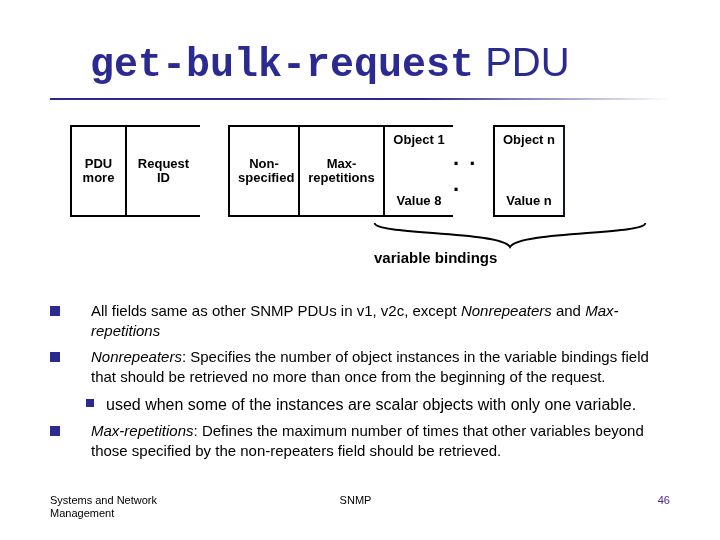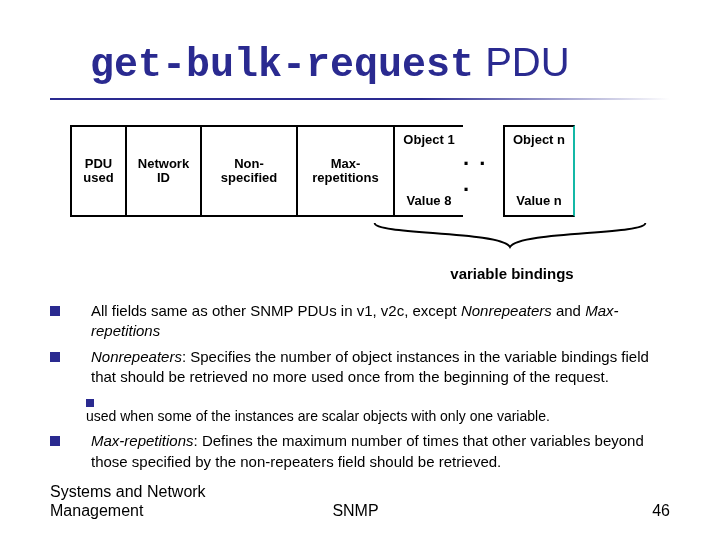--- a/index.html
+++ b/index.html
@@ -5,65 +5,65 @@
   * { box-sizing: border-box; margin: 0; padding: 0; }
   html, body { width: 720px; height: 540px; background: #fff; font-family: Arial, Helvetica, sans-serif; color: #000; }
   .slide { position: relative; width: 720px; height: 540px; padding: 40px 50px 8px 50px; }
   .title { font-size: 40px; color: #2a2a90; font-family: Arial, sans-serif; margin-bottom: 10px; margin-left: 40px; }
   .title .mono { font-family: "Courier New", Courier, monospace; font-weight: bold; }
   .title-underline { height: 2px; background: linear-gradient(to right, #2a2a90 0%, #2a2a90 60%, rgba(42,42,144,0) 100%); margin-bottom: 25px; margin-left: 0; }
 
   .diagram { position: relative; margin: 0 20px 0 20px; }
   .row { display: flex; align-items: stretch; }
   .cell { border: 2px solid #000; border-right: none; padding: 6px 8px; text-align: center; font-size: 13px; font-weight: bold; display: flex; flex-direction: column; justify-content: center; background: #fff; line-height: 1.1; }
-  .cell:last-child { border-right: 2px solid #14b8a6; justify-content: space-between; }
+  .cell:last-child { border-right: 2px solid #0f172a; justify-content: space-between; }
   .gap { width: 40px; display: flex; align-items: center; justify-content: center; font-size: 22px; font-weight: bold; letter-spacing: 2px; border: none; }
   .cell.obj { min-width: 70px; gap: 47px; }
   .cell.pdu { width: 55px; }
   .cell.req { width: 75px; }
-  .cell.nonr { width: 96px; }
-  .cell.maxr { width: 97px; }
+  .cell.nonr { width: 70px; margin-left: 28px; }
+  .cell.maxr { width: 85px; }
 
   .brace-wrap { position: relative; height: 60px; margin-top: 4px; }
   .brace { position: absolute; left: 300px; right: 0; top: 0; height: 30px; }
   .brace svg { width: 100%; height: 100%; }
-  .brace-label { position: absolute; left: 304px; right: 0; top: 28px; text-align: center; font-weight: bold; font-size: 15px; margin-top: 16px; }
+  .brace-label { position: absolute; left: 304px; right: 0; top: 28px; font-weight: bold; font-size: 15px; }
 
   .bullets { margin-top: 20px; font-size: 15px; line-height: 1.35; }
   .b1 { display: flex; margin-bottom: 6px; gap: 17px; }
   .b1 .sq { width: 10px; height: 10px; background: #2a2a90; margin-top: 5px; margin-right: 14px; flex-shrink: 0; }
   .b1 .txt { flex: 1; }
-  .b2 { display: flex; margin: 4px 0 6px 36px; font-size: 14px; flex-direction: column; }
+  .b2 { display: flex; margin: 4px 0 6px 36px; font-size: 16px; }
   .b2 .sq { width: 8px; height: 8px; background: #2a2a90; margin-top: 5px; margin-right: 12px; flex-shrink: 0; }
   .b2 .txt { flex: 1; }
   .ital { font-style: italic; }
 
-  .footer { position: absolute; bottom: 20px; left: 50px; right: 50px; display: flex; justify-content: space-between; align-items: flex-end; font-size: 16px; }
+  .footer { position: absolute; bottom: 20px; left: 50px; right: 50px; display: flex; justify-content: space-between; align-items: flex-start; font-size: 11px; }
   .footer .left { line-height: 1.2; }
   .footer .center { position: absolute; left: 0; right: 9px; text-align: center; }
-  .footer .right { color: #000000; }
+  .footer .right { color: #4c1d95; }
 </style>
 </head>
 <body>
 
 <div class="slide">
 
   <div class="title">
     <span class="mono">get-bulk-request</span><span> PDU</span>
   </div>
   <div class="title-underline"></div>
 
   <div class="diagram">
     <div class="row">
       <div class="cell pdu">
         <div>PDU</div>
-        <div>used</div>
+        <div>more</div>
       </div>
       <div class="cell req">
-        <div>Network</div>
+        <div>Request</div>
         <div>ID</div>
       </div>
       <div class="cell nonr">
         <div>Non-</div>
         <div>specified</div>
       </div>
       <div class="cell maxr">
         <div>Max-</div>
         <div>repetitions</div>
       </div>
@@ -90,21 +90,21 @@
   <div class="bullets">
     <div class="b1">
       <div class="sq"></div>
       <div class="txt">
         <span>All fields same as other SNMP PDUs in v1, v2c, except </span><span class="ital">Nonrepeaters</span><span> and </span><span class="ital">Max-repetitions</span>
       </div>
     </div>
     <div class="b1">
       <div class="sq"></div>
       <div class="txt">
-        <span class="ital">Nonrepeaters</span><span>: Specifies the number of object instances in the variable bindings field that should be retrieved no more used once from the beginning of the request.</span>
+        <span class="ital">Nonrepeaters</span><span>: Specifies the number of object instances in the variable bindings field that should be retrieved no more than once from the beginning of the request.</span>
       </div>
     </div>
     <div class="b2">
       <div class="sq"></div>
       <div class="txt">used when some of the instances are scalar objects with only one variable.</div>
     </div>
     <div class="b1">
       <div class="sq"></div>
       <div class="txt">
         <span class="ital">Max-repetitions</span><span>: Defines the maximum number of times that other variables beyond those specified by the non-repeaters field should be retrieved.</span>

